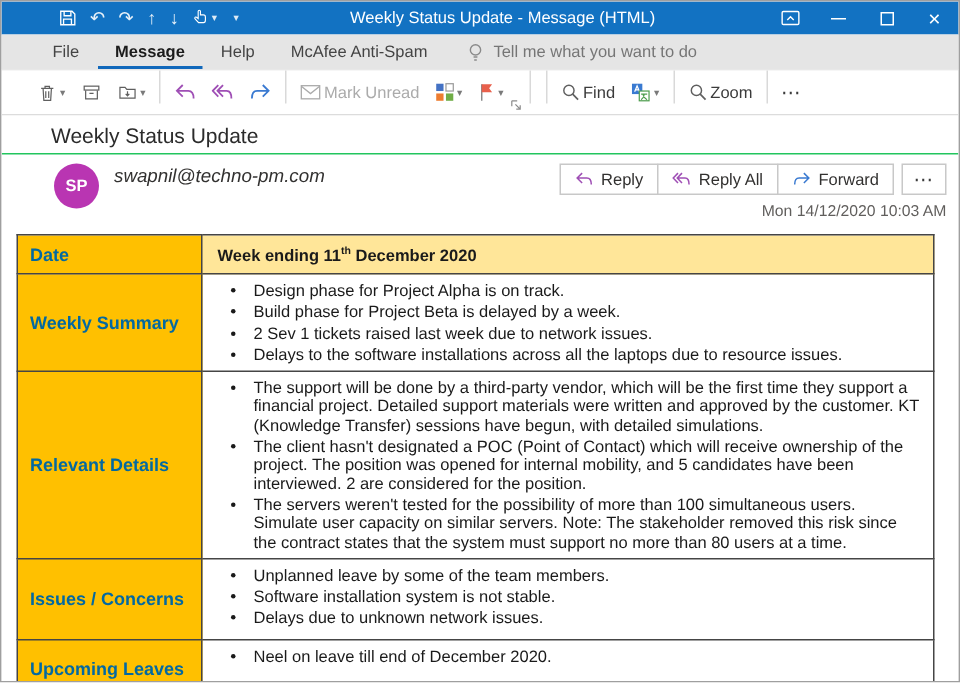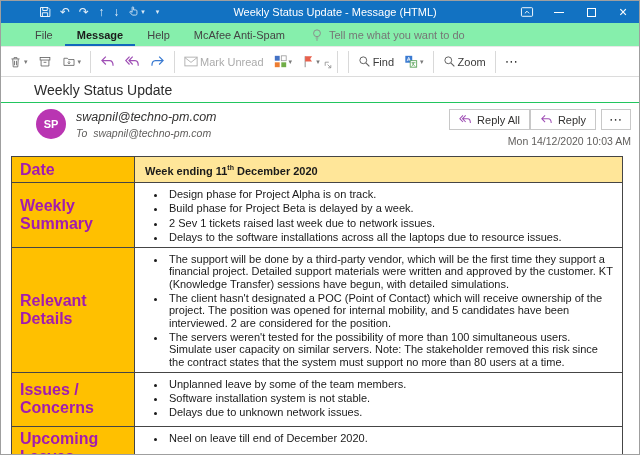--- a/index.html
+++ b/index.html
@@ -12,27 +12,27 @@
   .qat { display:flex; align-items:center; gap:9px; padding-left:38px; font-size:11px; }
   .qat .uni { line-height:1; font-size:12px; opacity:.9; cursor:default; }
   .qat .dd { font-size:7px; opacity:.85; margin-left:-5px; }
   .title { flex:1; text-align:center; font-size:11px; white-space:nowrap; overflow:hidden; }
   .win-controls { display:flex; align-items:center; height:100%; }
   .win-btn { width:32px; height:100%; display:flex; align-items:center; justify-content:center; font-size:12px; }
   .min-glyph { width:10px; height:1px; background:#fff; }
   .max-glyph { width:9px; height:9px; border:1px solid #fff; }
 
   
-  .menubar { height:24px; background:#86efac; display:flex; align-items:center; font-size:11px; color:#444; border-bottom:1px solid #e8e8e8; flex:0 0 auto; }
+  .menubar { height:24px; background:#e5e5e5; display:flex; align-items:center; font-size:11px; color:#444; border-bottom:1px solid #e8e8e8; flex:0 0 auto; }
   .tab { padding:0 12px; height:100%; display:flex; align-items:center; cursor:default; }
   .tab.active { color:#1b1b1b; font-weight:bold; box-shadow:inset 0 -2px 0 #1168bb; }
   .tellme { display:flex; align-items:center; gap:6px; color:#767676; margin-left:14px; }
 
   
-  .toolbar { height:30px; background:#fff; border-bottom:1px solid #dcdcdc; display:flex; align-items:center; padding:0 6px 0 4px; color:#5f5f5f; font-size:11px; flex:0 0 auto; }
+  .toolbar { height:30px; background:#fff; border-bottom:1px solid #dcdcdc; display:flex; padding:0 6px 0 20px; color:#5f5f5f; font-size:11px; flex:0 0 auto; }
   .tb-group { display:flex; align-items:center; gap:2px; }
   .tb-btn { display:flex; align-items:center; gap:2px; padding:3px 4px; border-radius:2px; }
   .tb-btn .label { color:#3b3b3b; white-space:nowrap; }
   .tb-btn.disabled .label { color:#ababab; }
   .tb-sep { width:1px; height:22px; background:#d9d9d9; margin:0 5px; flex:0 0 auto; }
   .dd { font-size:7px; color:#7a7a7a; }
   .launcher { align-self:flex-end; margin:0 0 2px -2px; }
   .more-glyph { font-size:13px; color:#3b3b3b; letter-spacing:1px; }
 
   
@@ -47,21 +47,21 @@
   .head-right { margin-left:auto; display:flex; flex-direction:column; align-items:flex-end; }
   .actions { display:flex; }
   .act-btn { display:flex; align-items:center; gap:5px; border:1px solid #c8c8c8; background:#fff; height:21px; padding:0 9px; font-size:11px; color:#323130; margin-left:-1px; }
   .act-btn.first { margin-left:0; }
   .act-btn.more { margin-left:5px; padding:0 7px; }
   .timestamp { font-size:10.5px; color:#605e5c; margin-top:5px; }
 
   
   table.status { border-collapse:collapse; table-layout:fixed; width:612px; margin:5px 0 0 10px; }
   table.status td { border:1px solid #454545; }
-  td.label-cell { width:123px; font-weight:bold; font-size:16px; color:#a21caf; padding:3px 4px 3px 8px; vertical-align:middle; }
+  td.label-cell { width:123px; font-weight:bold; font-size:12px; color:#0369a1; padding:3px 4px 3px 8px; vertical-align:middle; }
   td.content-cell { font-size:11px; color:#1a1a1a; padding:2px 6px 2px 2px; vertical-align:top; line-height:12.3px; }
   td.content-cell.datecell { padding:4px 6px 4px 10px; vertical-align:middle; }
   td.content-cell ul { margin:3px 0 2px 0; padding-left:30px; }
   td.content-cell li { margin-bottom:2px; padding-left:2px; }
   td.content-cell sup { font-size:7px; }
 
   svg { display:block; }
 </style>
 </head>
 <body>
@@ -233,37 +233,40 @@
   <div class="content">
 
     <div class="subject-row">
       <div class="subject">Weekly Status Update</div>
     </div>
 
     <div class="head-row">
       <div class="avatar" style="background: rgb(185, 53, 178);">SP</div>
       <div class="fromto">
         <div class="from">swapnil@techno-pm.com</div>
-        <div class="to">
-          <span>To</span>&nbsp;&nbsp;<span>swapnil@techno-pm.com</span>
-        </div>
       </div>
       <div class="head-right">
         <div class="actions">
+          <span class="act-btn first">
+            <svg width="13" height="11" viewBox="0 0 16 14">
+                <path d="M6.2 1.8 L2 6 L6.2 10.2 M2 6 H10.2 C12.8 6 14 7.8 14 11.5" fill="none" stroke="#9F4FB5" stroke-width="1.3"></path>
+              </svg>
+            <span>Reply</span>
+          </span>
           <span class="act-btn">
             <svg width="13" height="11" viewBox="0 0 16 14">
                 <path d="M4.8 1.8 L.8 6 L4.8 10.2 M8.2 1.8 L4.2 6 L8.2 10.2 M4.2 6 H10.8 C13.2 6 14.2 7.8 14.2 11.5" fill="none" stroke="#9F4FB5" stroke-width="1.3"></path>
               </svg>
             <span>Reply All</span>
           </span>
-          <span class="act-btn first">
+          <span class="act-btn">
             <svg width="13" height="11" viewBox="0 0 16 14">
-                <path d="M6.2 1.8 L2 6 L6.2 10.2 M2 6 H10.2 C12.8 6 14 7.8 14 11.5" fill="none" stroke="#9F4FB5" stroke-width="1.3"></path>
+                <path d="M9.8 1.8 L14 6 L9.8 10.2 M14 6 H5.8 C3.2 6 2 7.8 2 11.5" fill="none" stroke="#3A7AD1" stroke-width="1.3"></path>
               </svg>
-            <span>Reply</span>
+            <span>Forward</span>
           </span>
           <span class="act-btn more">
               <span class="more-glyph">⋯</span>
             </span>
         </div>
         <div class="timestamp">Mon 14/12/2020 10:03 AM</div>
       </div>
     </div>
 
     <table class="status">

